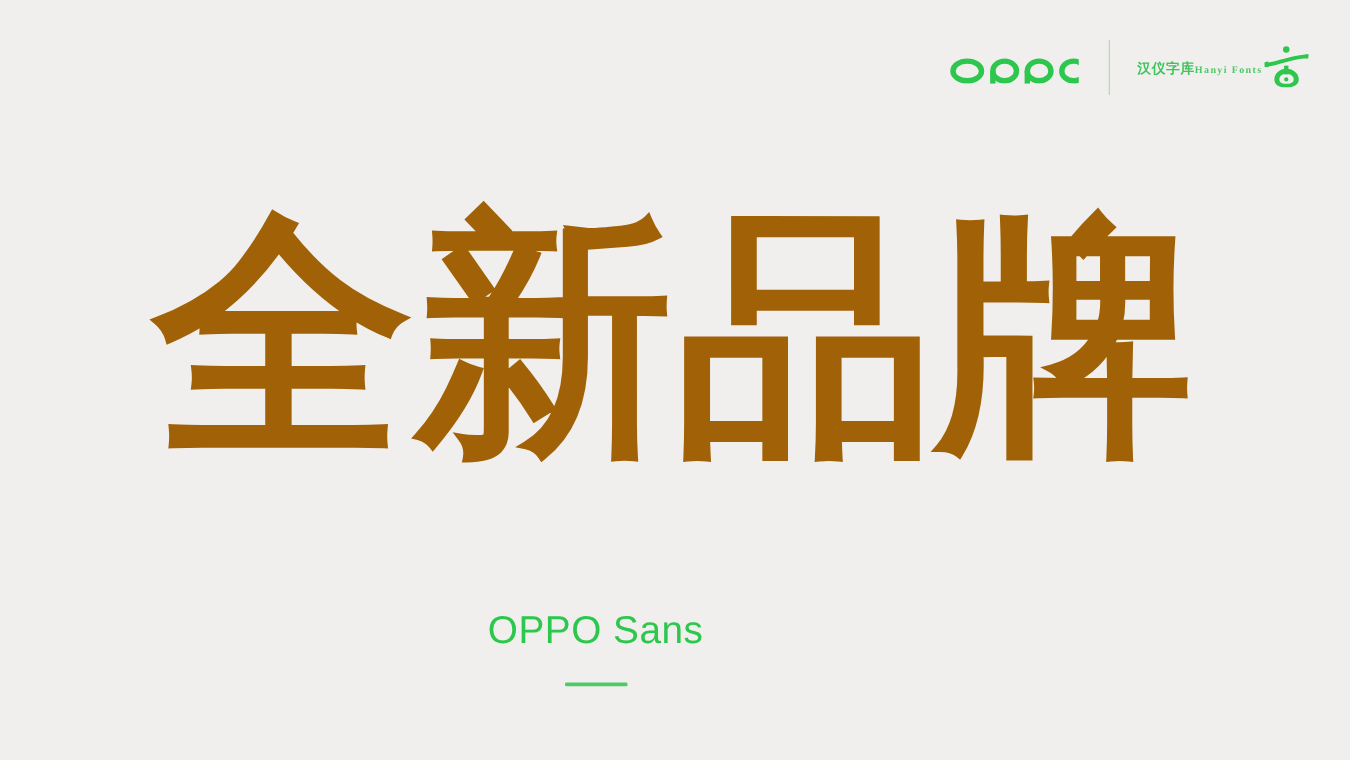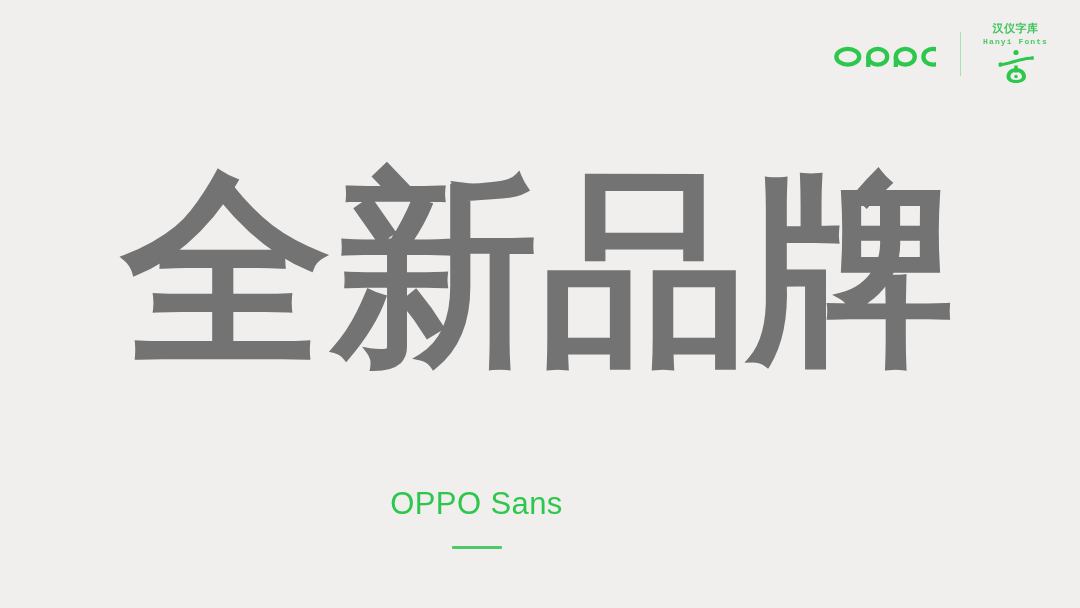--- a/index.html
+++ b/index.html
@@ -39,38 +39,37 @@
 
   .logo-divider {
     width: 1px;
     height: 44px;
     background: #a9dfb4;
     margin: 0 22px 0 24px;
   }
 
   .hanyi-block {
     display: flex;
-    flex-direction: column;
     align-items: center;
     justify-content: flex-end;
     padding-top: 1px;
   }
 
   .hanyi-cn {
     font-family: "DejaVu Sans", "Liberation Sans", sans-serif;
     font-size: 11px;
     line-height: 12px;
     font-weight: 700;
     color: #3ec45c;
     letter-spacing: 0.5px;
     white-space: nowrap;
   }
 
   .hanyi-en {
-    font-family: Liberation Mono, monospace;
+    font-family: Liberation Serif, serif;
     font-size: 8px;
     line-height: 11px;
     font-weight: 700;
     color: #4cc967;
     letter-spacing: 1.1px;
     white-space: nowrap;
     margin-top: 1px;
   }
 
   .hanyi-glyph {
@@ -78,21 +77,21 @@
     display: block;
   }
 
   
   .headline {
     position: absolute;
     left: 0;
     top: 150px;
     width: 1080px;
     text-align: center;
-    color: #737373;
+    color: #a16207;
     font-family: "DejaVu Sans", "Liberation Sans", sans-serif;
     font-weight: 700;
     font-size: 208px;
     line-height: 240px;
     letter-spacing: 1px;
     white-space: nowrap;
     user-select: none;
   }
 
   

